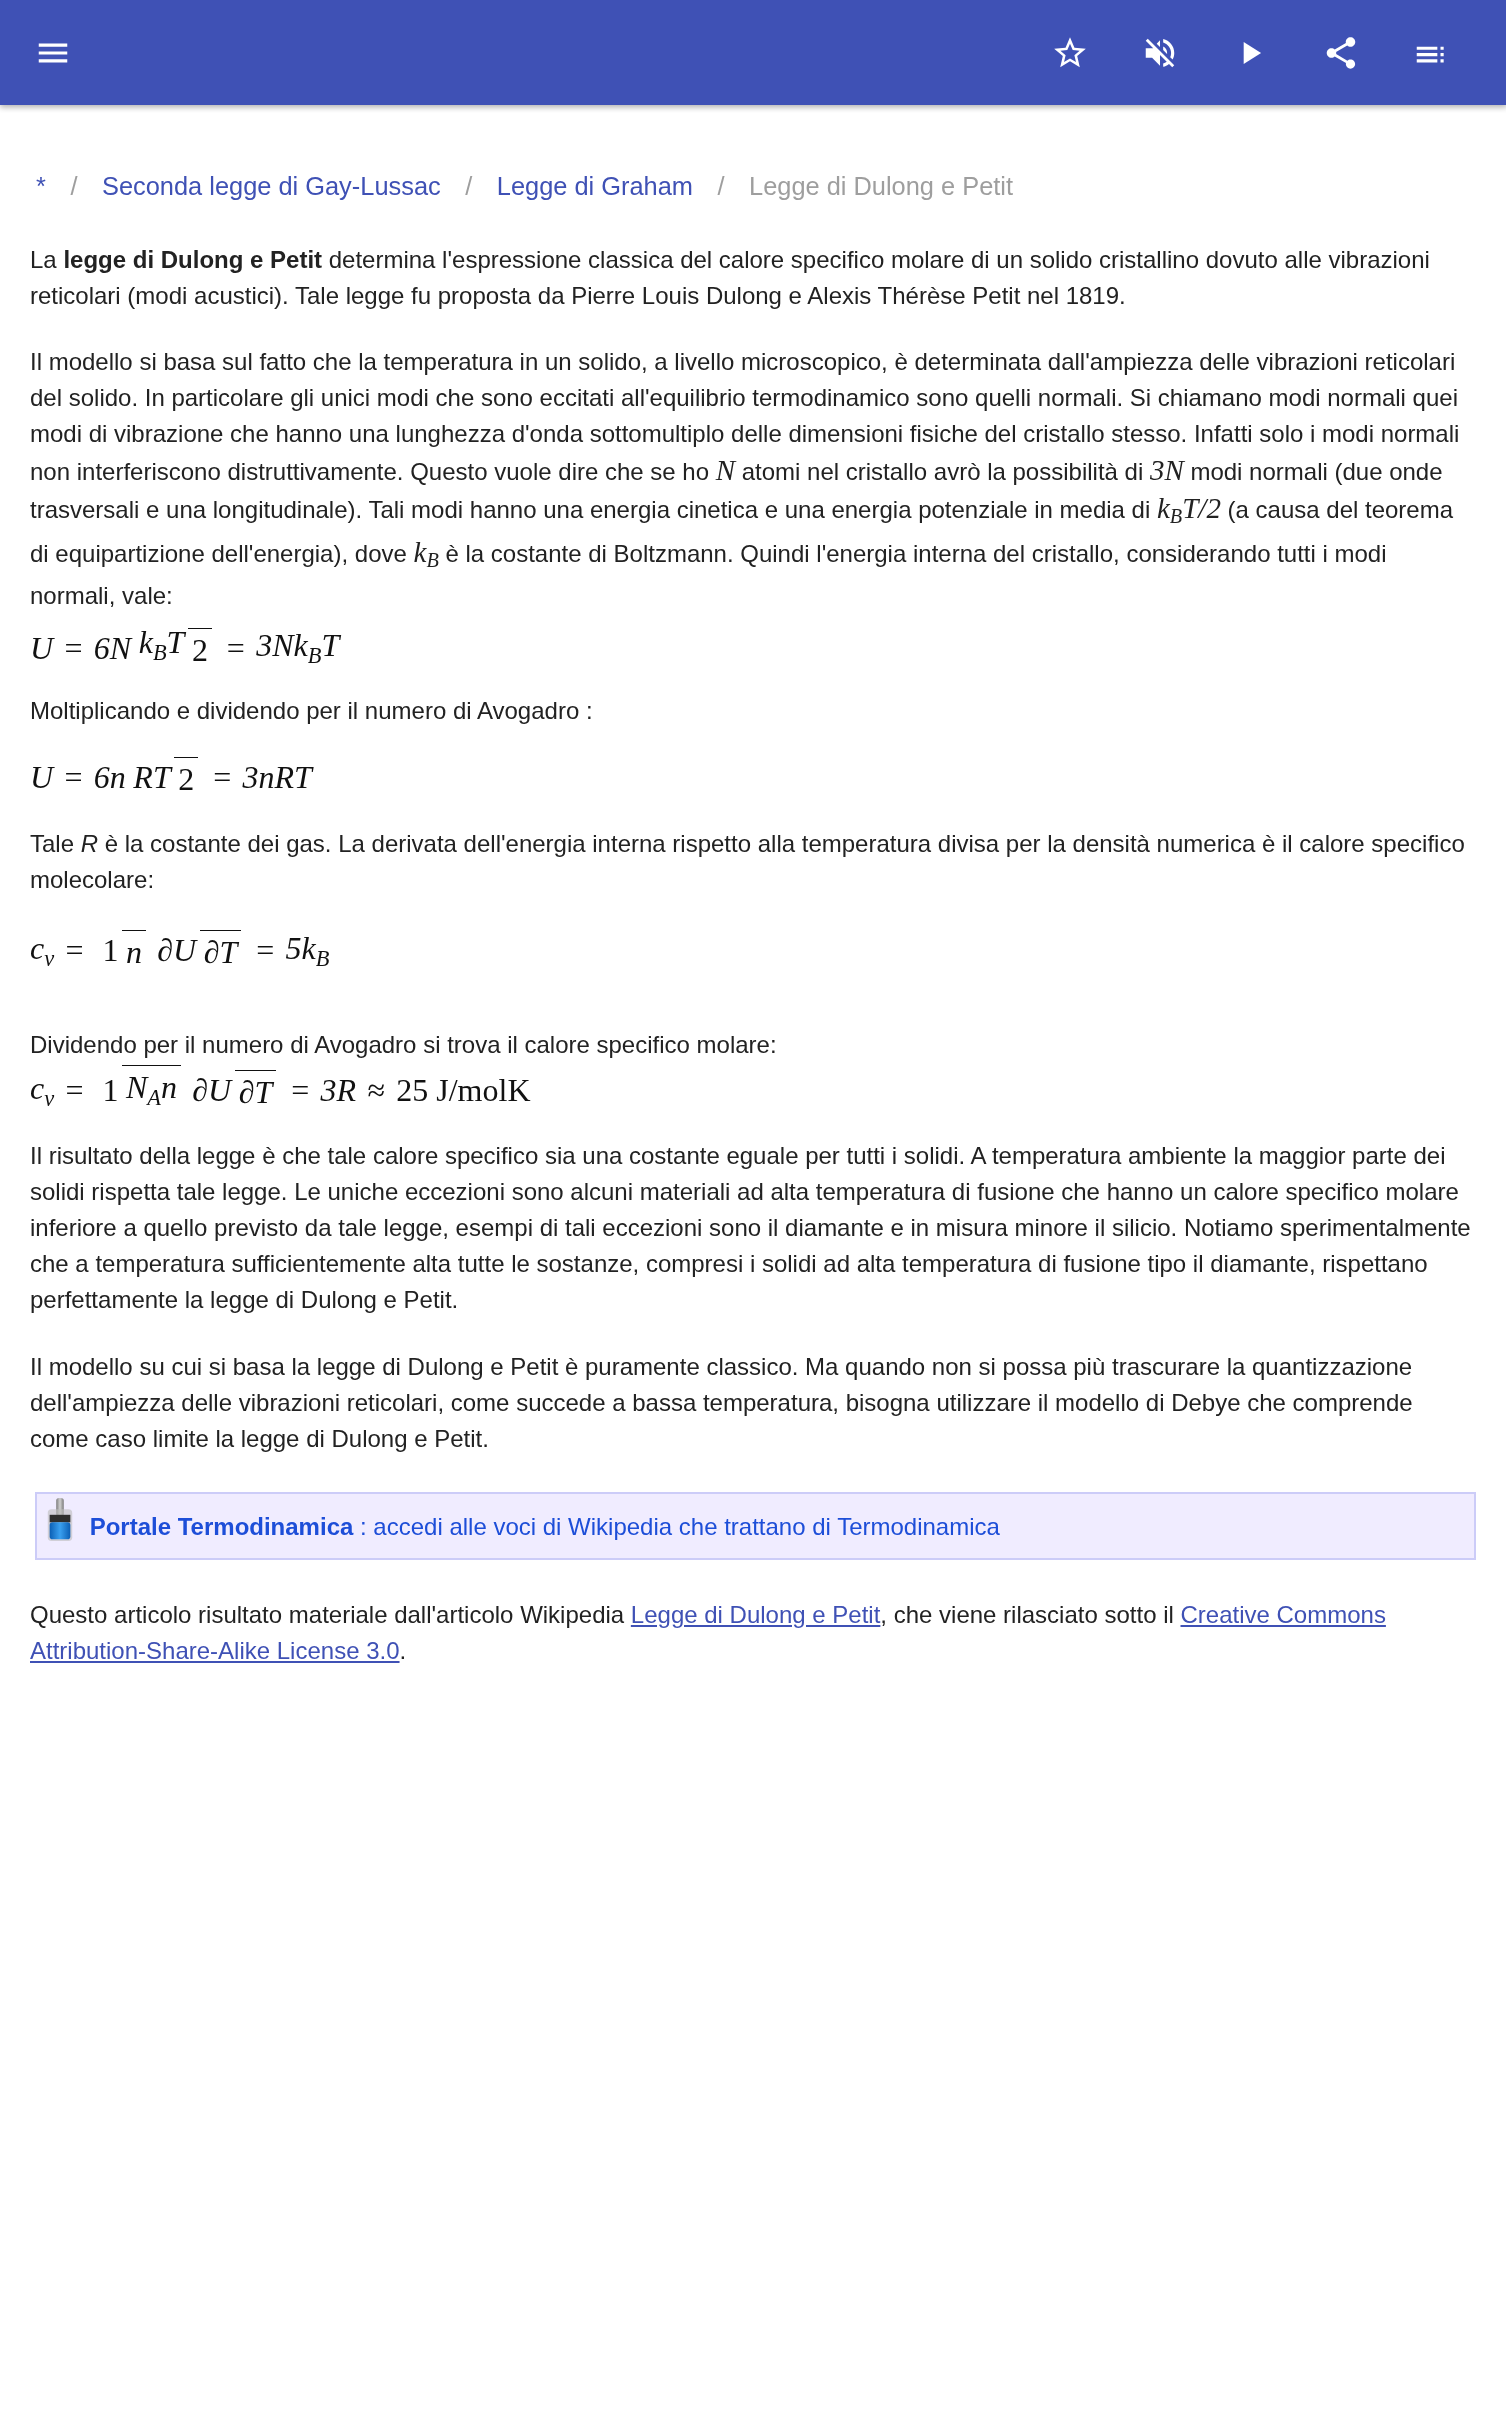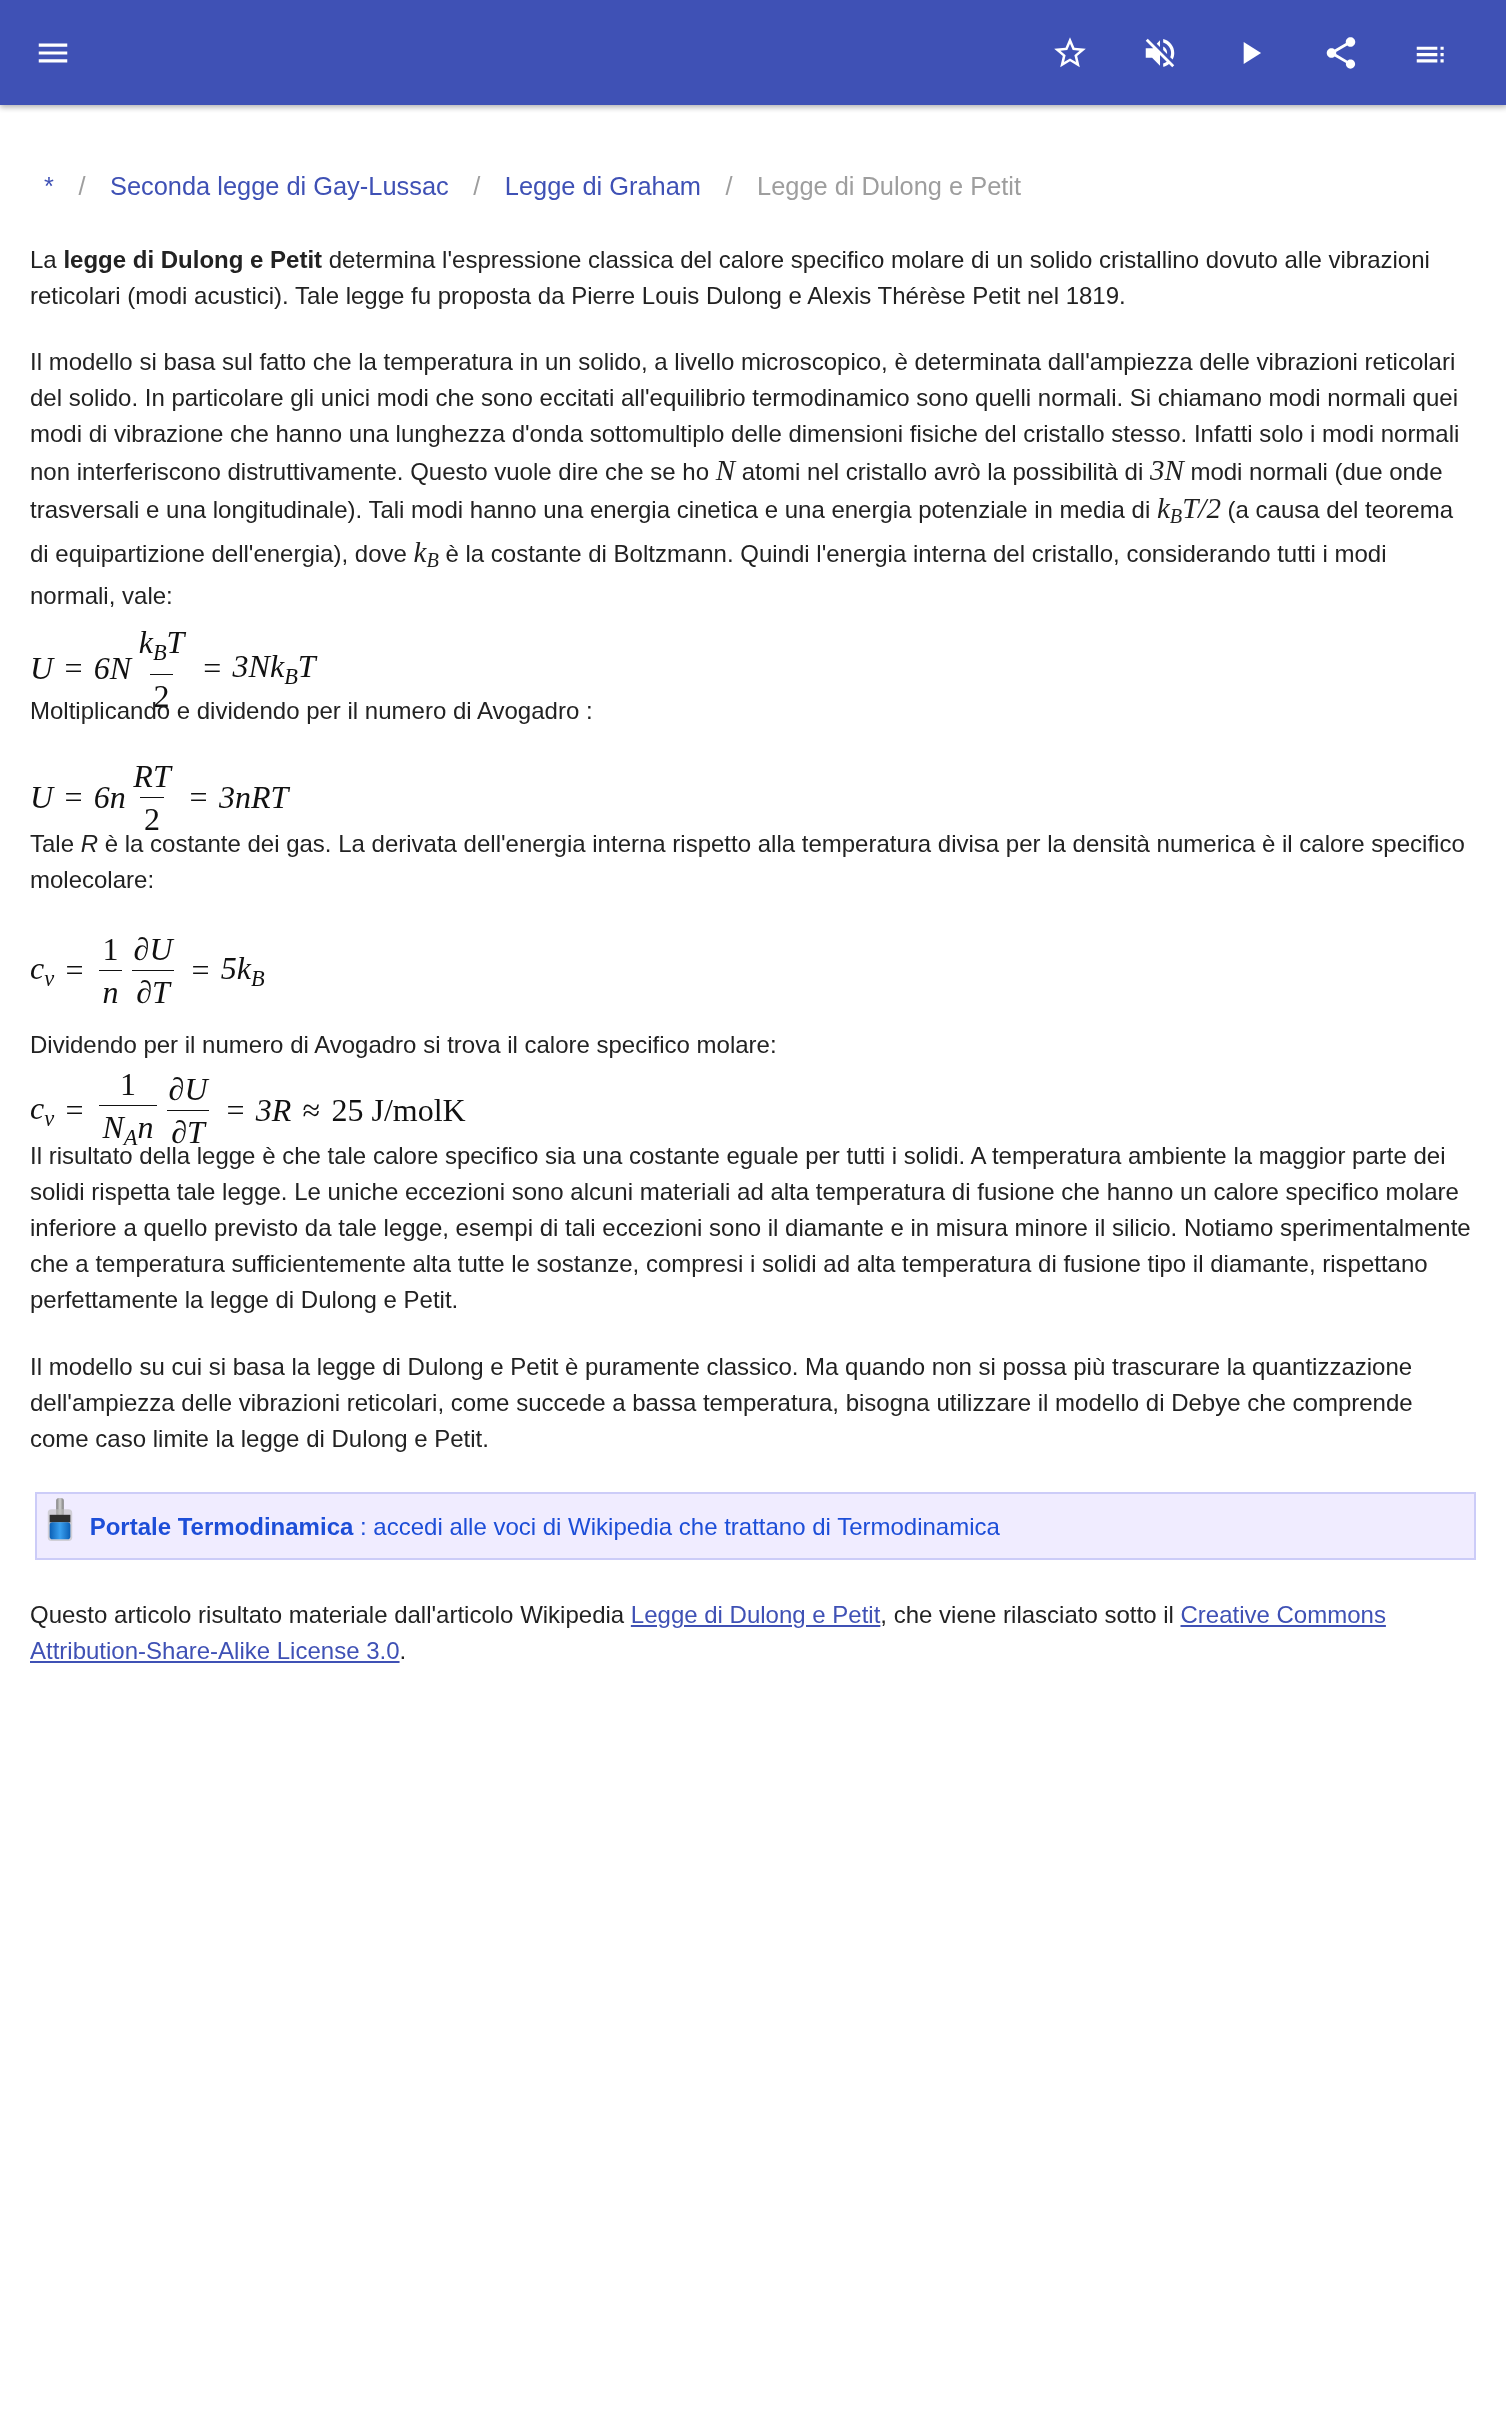--- a/index.html
+++ b/index.html
@@ -14,21 +14,21 @@
   }
   .appbar .icon-btn {
     position: absolute; top: 22.6px; width: 60px; height: 60px;
     display: flex; align-items: center; justify-content: center; cursor: pointer;
   }
   .appbar svg { width: 38px; height: 38px; fill: #ffffff; }
 
   .content { position: absolute; left: 30px; top: 105px; width: 1446px; }
 
   .breadcrumb {
-    position: absolute; left: 14px; top: 62px; height: 38px;
+    position: absolute; left: 6px; top: 62px; height: 38px;
     font-size: 25.4px; line-height: 38px; white-space: nowrap;
   }
   .breadcrumb .crumb-link { color: #3f51b5; text-decoration: none; }
   .breadcrumb .sep { color: #9e9e9e; margin: 0 24.5px; }
   .breadcrumb .crumb-current { color: #9e9e9e; }
 
   .para {
     position: absolute; left: 0; width: 1446px;
     font-size: 24px; line-height: 36px; color: #222222;
   }
@@ -40,21 +40,21 @@
   .formula {
     position: absolute; left: 0;
     font-family: "Liberation Serif", "DejaVu Serif", serif;
     font-size: 32px; color: #111111;
     display: flex; align-items: center; white-space: nowrap;
   }
   .formula .it { font-style: italic; }
   .formula .rm { font-style: normal; }
   .formula .op { margin: 0 11.3px; font-style: normal; }
   .formula sub { font-size: 0.7em; vertical-align: -0.3em; font-style: italic; }
-  .frac { display: inline-flex; flex-direction: column; align-items: center; margin: 0 3.8px; vertical-align: middle; }
+  .frac { display: inline-flex; flex-direction: row; align-items: center; margin: 0 3.8px; vertical-align: middle; }
   .frac .num { padding: 0 3.8px 1.9px 3.8px; line-height: 38px; }
   .frac .den { padding: 1.9px 3.8px 0 3.8px; border-top: 1.9px solid #111; line-height: 38px; }
 
   .portal {
     position: absolute; left: 4.7px; top: 1387px; width: 1441px; height: 68px;
     background: #f0ecff; border: 2.8px solid #ccccf8;
   }
   .portal .portal-icon { position: absolute; left: 7.5px; top: 1.9px; width: 32px; height: 47px; }
   .portal .portal-text { position: absolute; left: 53px; top: 17px; font-size: 24px; line-height: 32px; color: #1d4ed8; white-space: nowrap; }
   .portal .portal-text b { font-weight: bold; }

